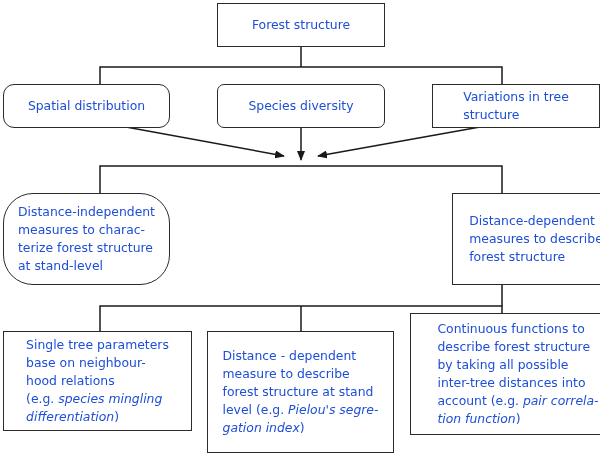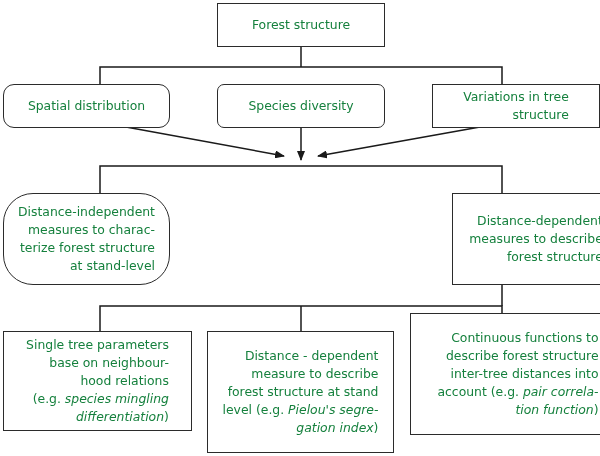--- a/index.html
+++ b/index.html
@@ -1,21 +1,21 @@
 <!DOCTYPE html>
 <html><head>
 <meta charset="utf-8">
 <style>
   html, body { margin: 0; padding: 0; background: #ffffff; }
   body { width: 600px; height: 456px; position: relative; overflow: hidden;
          font-family: "DejaVu Sans", sans-serif; }
   svg.lines { position: absolute; left: 0; top: 0; }
   .box { position: absolute; box-sizing: border-box; border: 1.6px solid #2b2b2b;
          background: #fff; display: flex; align-items: center; justify-content: center;
-         text-align: right; color: #15803d; font-size: 12.4px; line-height: 18px;
+         text-align: left; color: #1d4ed8; font-size: 12.4px; line-height: 18px;
          padding: 2px 6px; }
   .box .txt { display: block; }
   .box i { font-style: italic; }
 </style>
 </head>
 <body>
 
 <svg class="lines" width="600" height="456">
   <defs>
     <marker id="ah" markerWidth="10" markerHeight="8" refX="9" refY="4" orient="auto" markerUnits="userSpaceOnUse">
@@ -83,17 +83,18 @@
     <span class="txt">measure to describe</span>
     <span class="txt">forest structure at stand</span>
     <span class="txt"><span>level (e.g. </span><i>Pielou's segre-</i></span>
     <span class="txt"><i>gation index</i><span>)</span></span>
   </span>
 </div>
 <div class="box" style="left:410px;top:313px;width:216px;height:122px;">
   <span class="txt">
     <span class="txt">Continuous functions to</span>
     <span class="txt">describe forest structure</span>
+    <span class="txt">by taking all possible</span>
     <span class="txt">inter-tree distances into</span>
     <span class="txt"><span>account (e.g. </span><i>pair correla-</i></span>
     <span class="txt"><i>tion function</i><span>)</span></span>
   </span>
 </div>
 
 </body></html>

